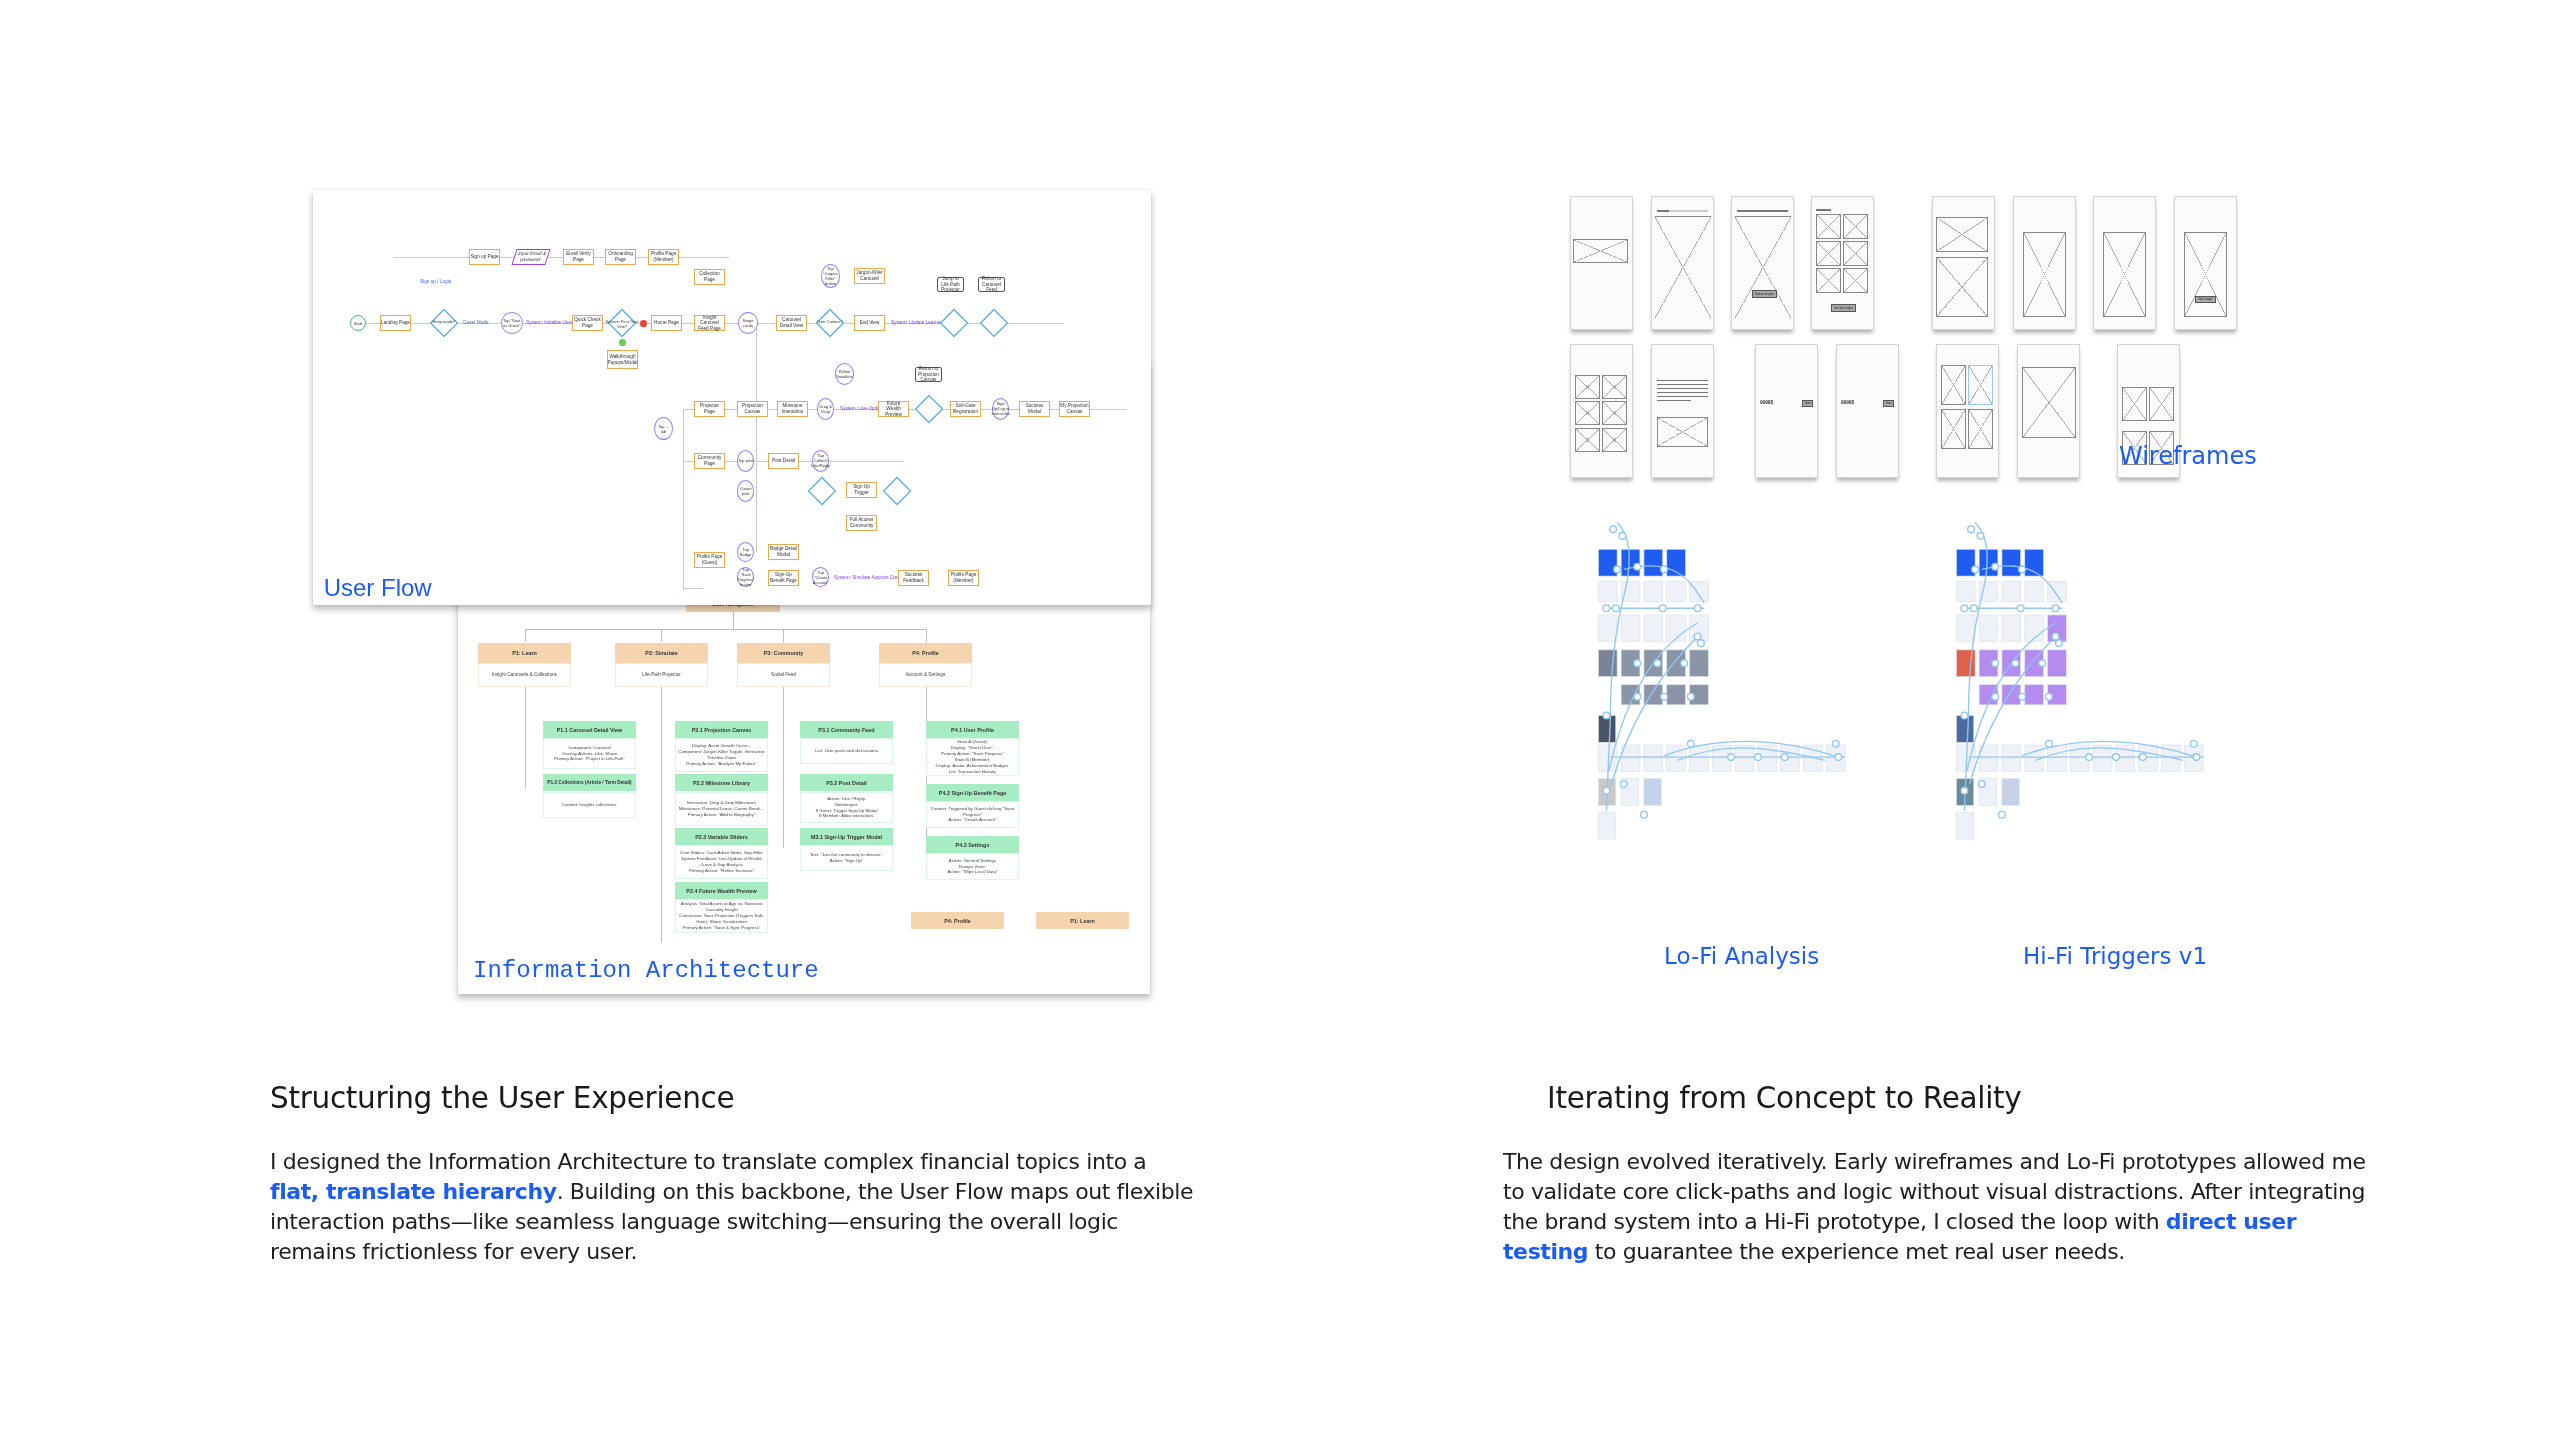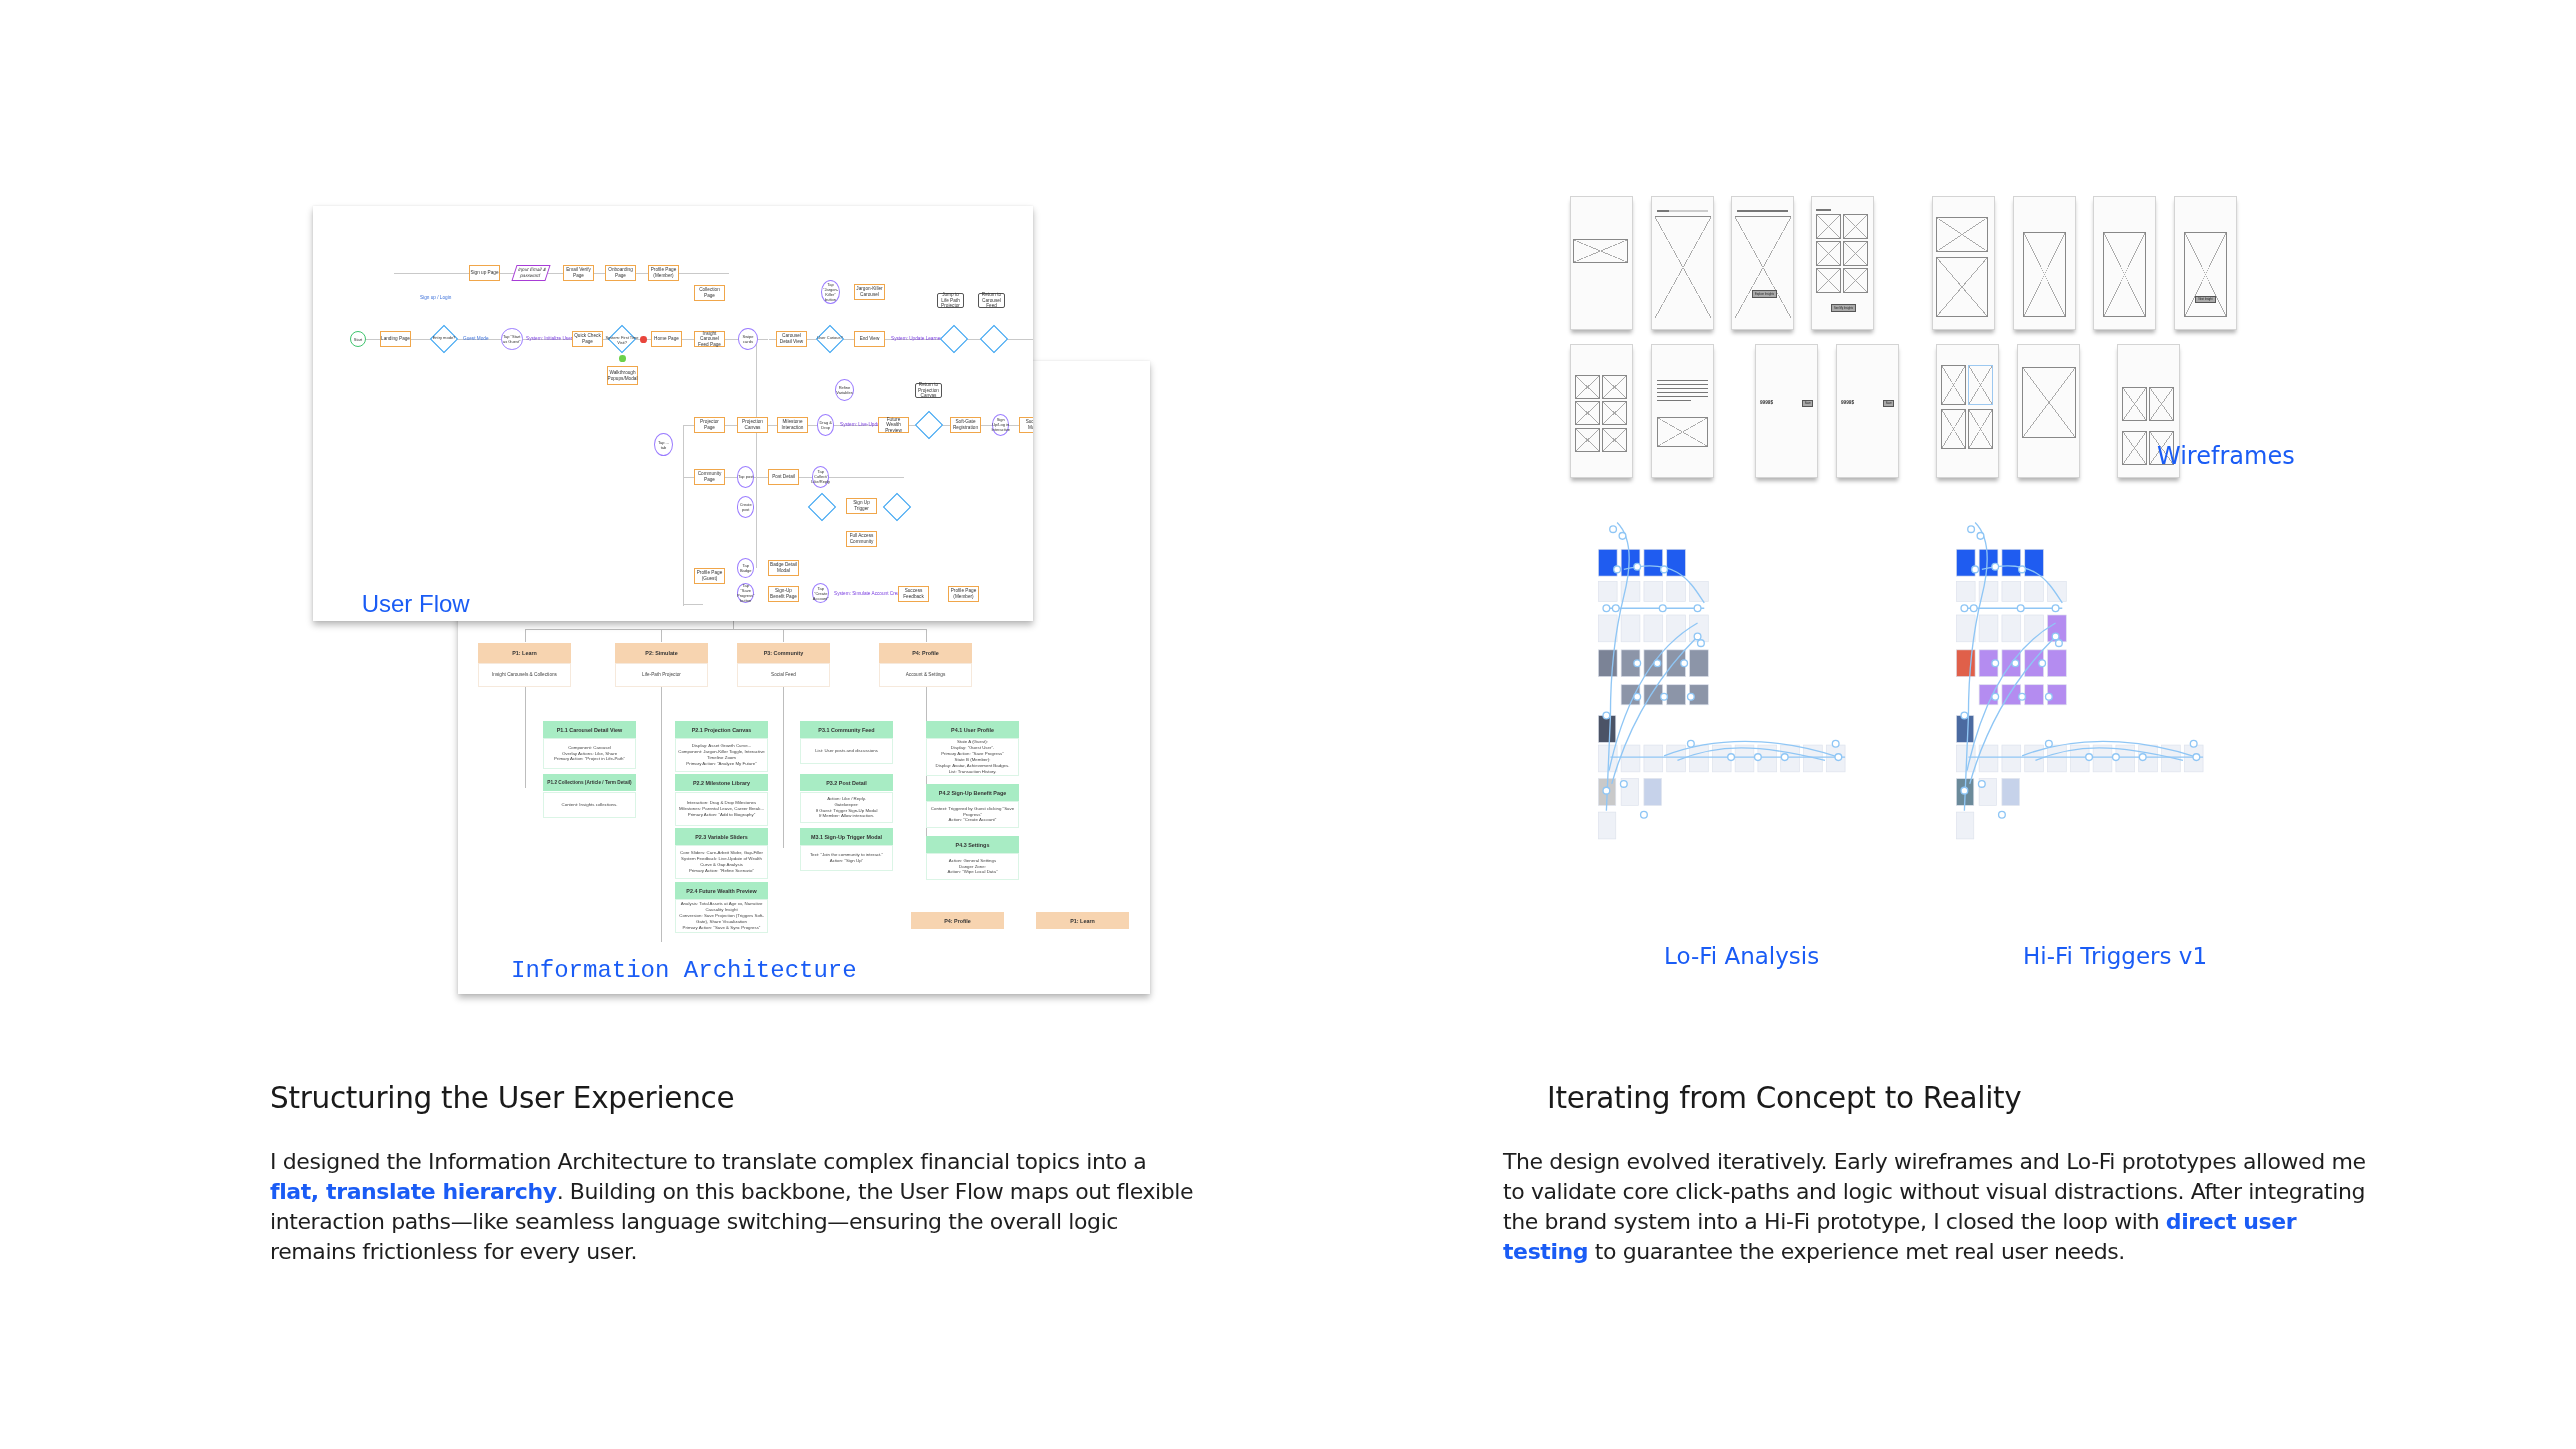--- a/index.html
+++ b/index.html
@@ -1,20 +1,20 @@
 <!DOCTYPE html>
 <html style="font-size:10.7px"><head>
 <meta charset="utf-8">
 <style>
   html,body{margin:0;padding:0;background:#ffffff;}
   body{width:2576px;height:1449px;position:relative;overflow:hidden;font-family:"Liberation Sans","DejaVu Sans",sans-serif;color:#111;}
   .abs{position:absolute;}
   
   .card{position:absolute;background:#fff;box-shadow:0 4px 6.7px rgba(0,0,0,0.28),0 0 2px rgba(0,0,0,0.08);}
-  .card-label{position:absolute;color:#1a5cf5;font-size:24px;line-height:1;font-family:"Liberation Sans",sans-serif;padding-left:38px;}
+  .card-label{position:absolute;color:#1a5cf5;font-size:24px;line-height:1;font-family:"Liberation Sans",sans-serif;}
   
   .fn{position:absolute;border:1.3px solid #f0a64a;background:#fff;font-size:4.7px;color:#333;display:flex;align-items:center;justify-content:center;text-align:center;box-sizing:border-box;line-height:1.2;}
   .fn.gray{border-color:#555;border-radius:2px;}
   .fc{position:absolute;border:1.3px solid #9a7bff;border-radius:50%;background:#fff;font-size:4px;color:#333;display:flex;align-items:center;justify-content:center;text-align:center;box-sizing:border-box;}
   .fc.start{border-color:#3ec46d;}
   .fd{position:absolute;width:20px;height:20px;transform:rotate(45deg);border:1.3px solid #2f9ef0;background:#fff;box-sizing:border-box;}
   .fd-t{position:absolute;font-size:4px;color:#333;text-align:center;width:34px;}
   .fl{position:absolute;background:#c9c9c9;}
   .ftxt{position:absolute;font-size:4.7px;color:#7a3de0;white-space:nowrap;}
   .ftxt.blue{color:#3a6fd9;}
@@ -117,21 +117,21 @@
   <div class="ia-gb" style="left:468px;top:492px;width:93px;height:27px;">Action: General Settings
 Danger Zone:
 Action: "Wipe Local Data"</div>
 
   <div class="ia-h" style="left:453px;top:551px;width:93px;height:17.4px;">P4: Profile</div>
   <div class="ia-h" style="left:578px;top:551px;width:93px;height:17.4px;">P1: Learn</div>
 
   <div class="card-label" style="left:15px;top:598px;font-family:Liberation Mono, monospace;">Information Architecture</div>
 </div>
 
-<div class="card" style="left:313px;top:206px;width:720px;height:415px;overflow:hidden;">
+<div class="card" style="left:313px;top:190px;width:838px;height:415px;overflow:hidden;">
 
   <div class="fl" style="left:39px;top:133px;width:416px;height:1.3px;"></div>
   <div class="fl" style="left:456px;top:133px;width:295px;height:1.3px;"></div>
   <div class="fl" style="left:443px;top:134px;width:1.3px;height:228px;"></div>
   <div class="fl" style="left:81px;top:67px;width:335px;height:1.3px;"></div>
 
   <div class="fc start" style="left:37px;top:125px;width:16px;height:16px;">Start</div>
   <div class="fn" style="left:67px;top:125px;width:31px;height:16px;">Landing Page</div>
   <div class="fd" style="left:121px;top:123px;"></div>
   <div class="fd-t" style="left:114px;top:129px;">Entry mode?</div>

